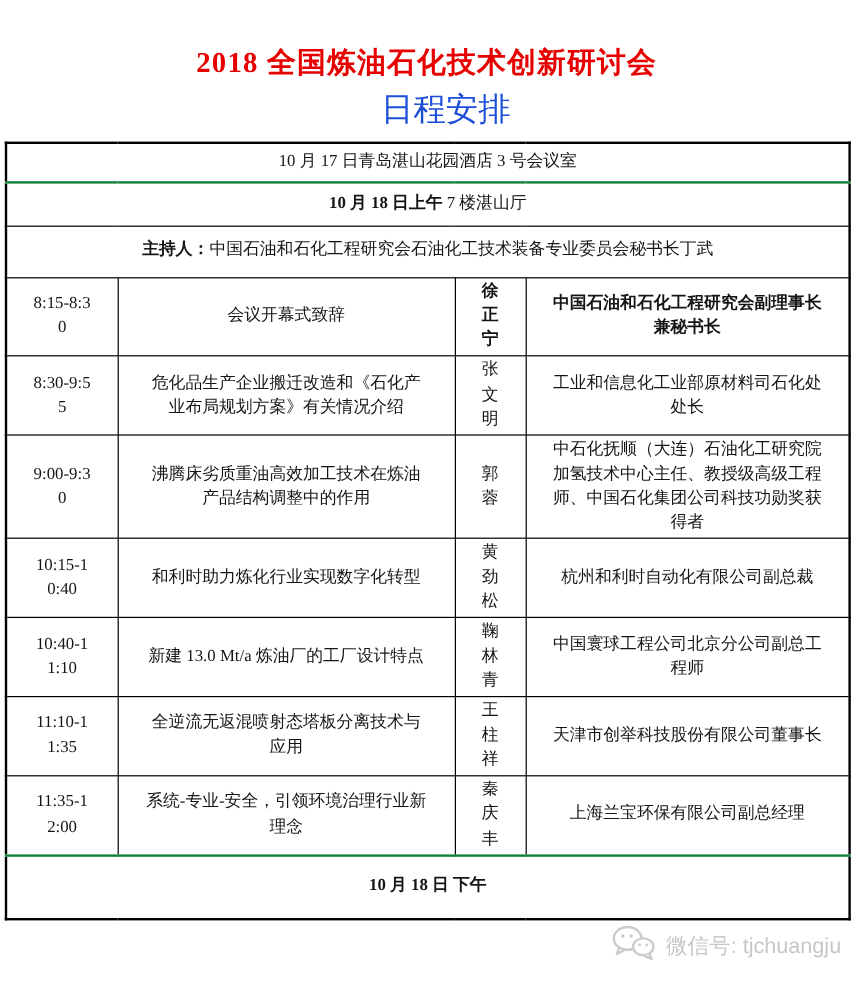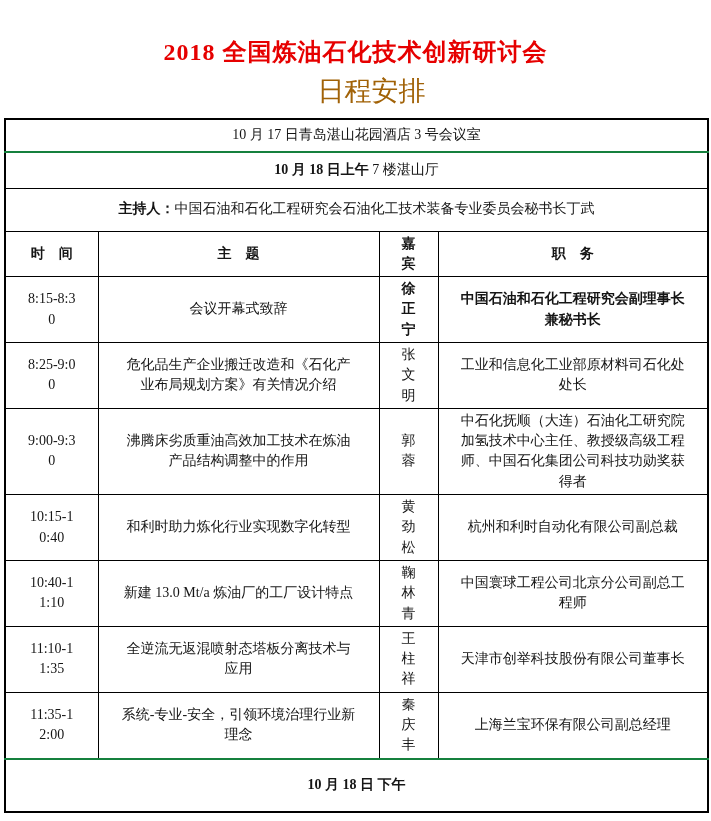--- a/index.html
+++ b/index.html
@@ -58,54 +58,48 @@
     font-family:"Liberation Sans", sans-serif;
     text-shadow:1px 1px 0 #ffffff;
   }
 </style>
 </head>
 <body>
 
 <div class="page">
 
   <div class="title" style="color: rgb(230, 0, 0);">2018 全国炼油石化技术创新研讨会</div>
-  <div class="subtitle" style="color: #a16207; margin-left: 32px;">日程安排</div>
+  <div class="subtitle" style="color: #1d4ed8; margin-left: 32px;">日程安排</div>
 
   <table class="schedule">
     <colgroup>
       <col style="width:93px">
         <col style="width:281px">
         <col style="width:59px">
         <col style="width:270px">
     </colgroup>
     <tbody>
       <tr style="height:33px">
         <td colspan="4">10 月 17 日青岛湛山花园酒店 3 号会议室</td>
       </tr>
       <tr style="height:36px" class="thick-top">
         <td colspan="4"><span class="b">10 月 18 日上午</span><span> 7 楼湛山厅</span></td>
       </tr>
       <tr style="height:43px">
         <td colspan="4"><span class="b">主持人：</span><span>中国石油和石化工程研究会石油化工技术装备专业委员会秘书长丁武</span></td>
       </tr>
-      <tr style="height:44px">
-        <td class="b">时　间</td>
-        <td class="b">主　题</td>
-        <td class="b">嘉　宾</td>
-        <td class="b">职　务</td>
-      </tr>
 
       <tr style="height:43px">
         <td class="time">8:15-8:30</td>
         <td>会议开幕式致辞</td>
         <td class="b">徐正宁</td>
         <td class="b">中国石油和石化工程研究会副理事长兼秘书长</td>
       </tr>
       <tr style="height:45px">
-        <td class="time">8:25-9:00</td>
+        <td class="time">8:30-9:55</td>
         <td>危化品生产企业搬迁改造和《石化产业布局规划方案》有关情况介绍</td>
         <td>张文明</td>
         <td>工业和信息化工业部原材料司石化处处长</td>
       </tr>
       <tr style="height:56px">
         <td class="time">9:00-9:30</td>
         <td>沸腾床劣质重油高效加工技术在炼油产品结构调整中的作用</td>
         <td>郭蓉</td>
         <td>中石化抚顺（大连）石油化工研究院加氢技术中心主任、教授级高级工程师、中国石化集团公司科技功勋奖获得者</td>
       </tr>
@@ -132,14 +126,29 @@
         <td>系统-专业-安全，引领环境治理行业新理念</td>
         <td>秦庆丰</td>
         <td>上海兰宝环保有限公司副总经理</td>
       </tr>
       <tr style="height:53px" class="thick-top">
         <td colspan="4" class="b">10 月 18 日 下午</td>
       </tr>
     </tbody>
   </table>
 
+  <div class="watermark">
+    <span>
+      <svg width="36" height="30" viewBox="0 0 36 30">
+        <ellipse cx="13" cy="12" rx="11.5" ry="9.5" fill="none" stroke="#cccccc" stroke-width="2"></ellipse>
+        <path d="M6 20 L4 25 L10 22" fill="none" stroke="#cccccc" stroke-width="2" stroke-linejoin="round"></path>
+        <circle cx="9" cy="10" r="1.4" fill="#cccccc"></circle>
+        <circle cx="16" cy="10" r="1.4" fill="#cccccc"></circle>
+        <ellipse cx="26" cy="19" rx="8.5" ry="7" fill="#ffffff" stroke="#cccccc" stroke-width="2"></ellipse>
+        <circle cx="23" cy="17.5" r="1.2" fill="#cccccc"></circle>
+        <circle cx="29" cy="17.5" r="1.2" fill="#cccccc"></circle>
+        <path d="M31 25 L33 29 L27 26.5" fill="#ffffff" stroke="#cccccc" stroke-width="2" stroke-linejoin="round"></path>
+      </svg>
+    </span>
+    <span>微信号: tjchuangju</span>
+  </div>
 
 </div>
 
 </body></html>

